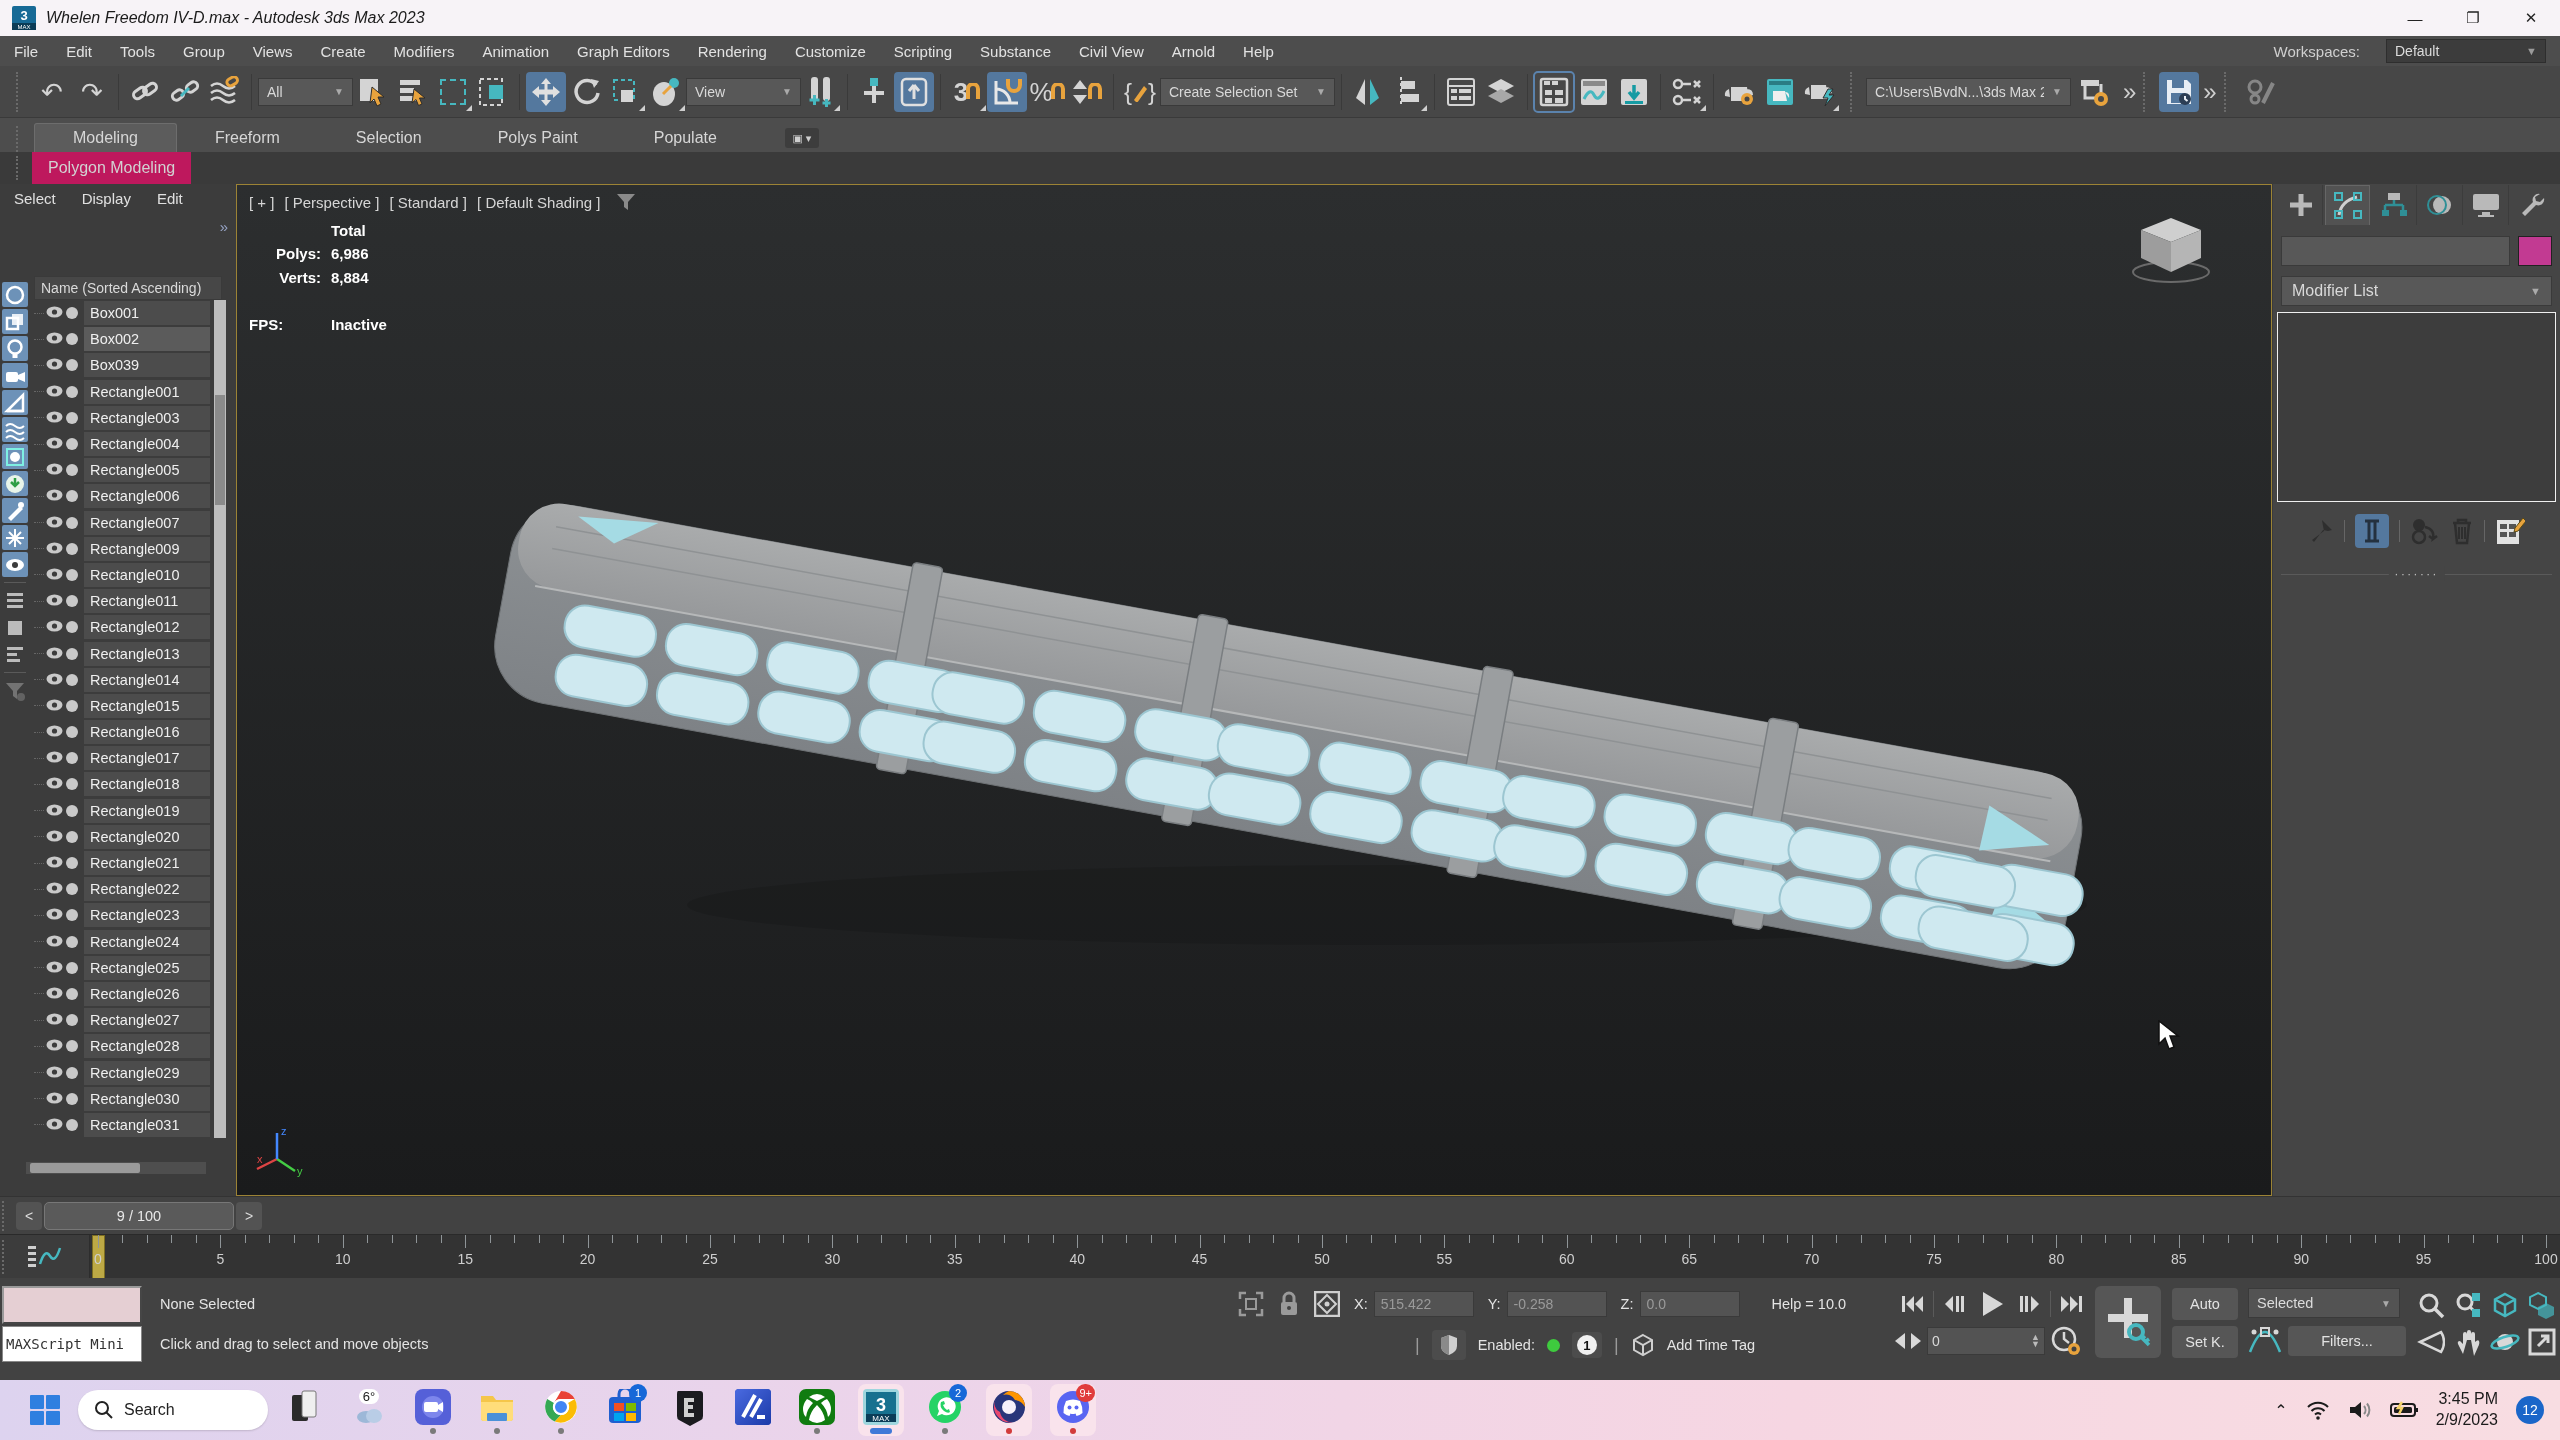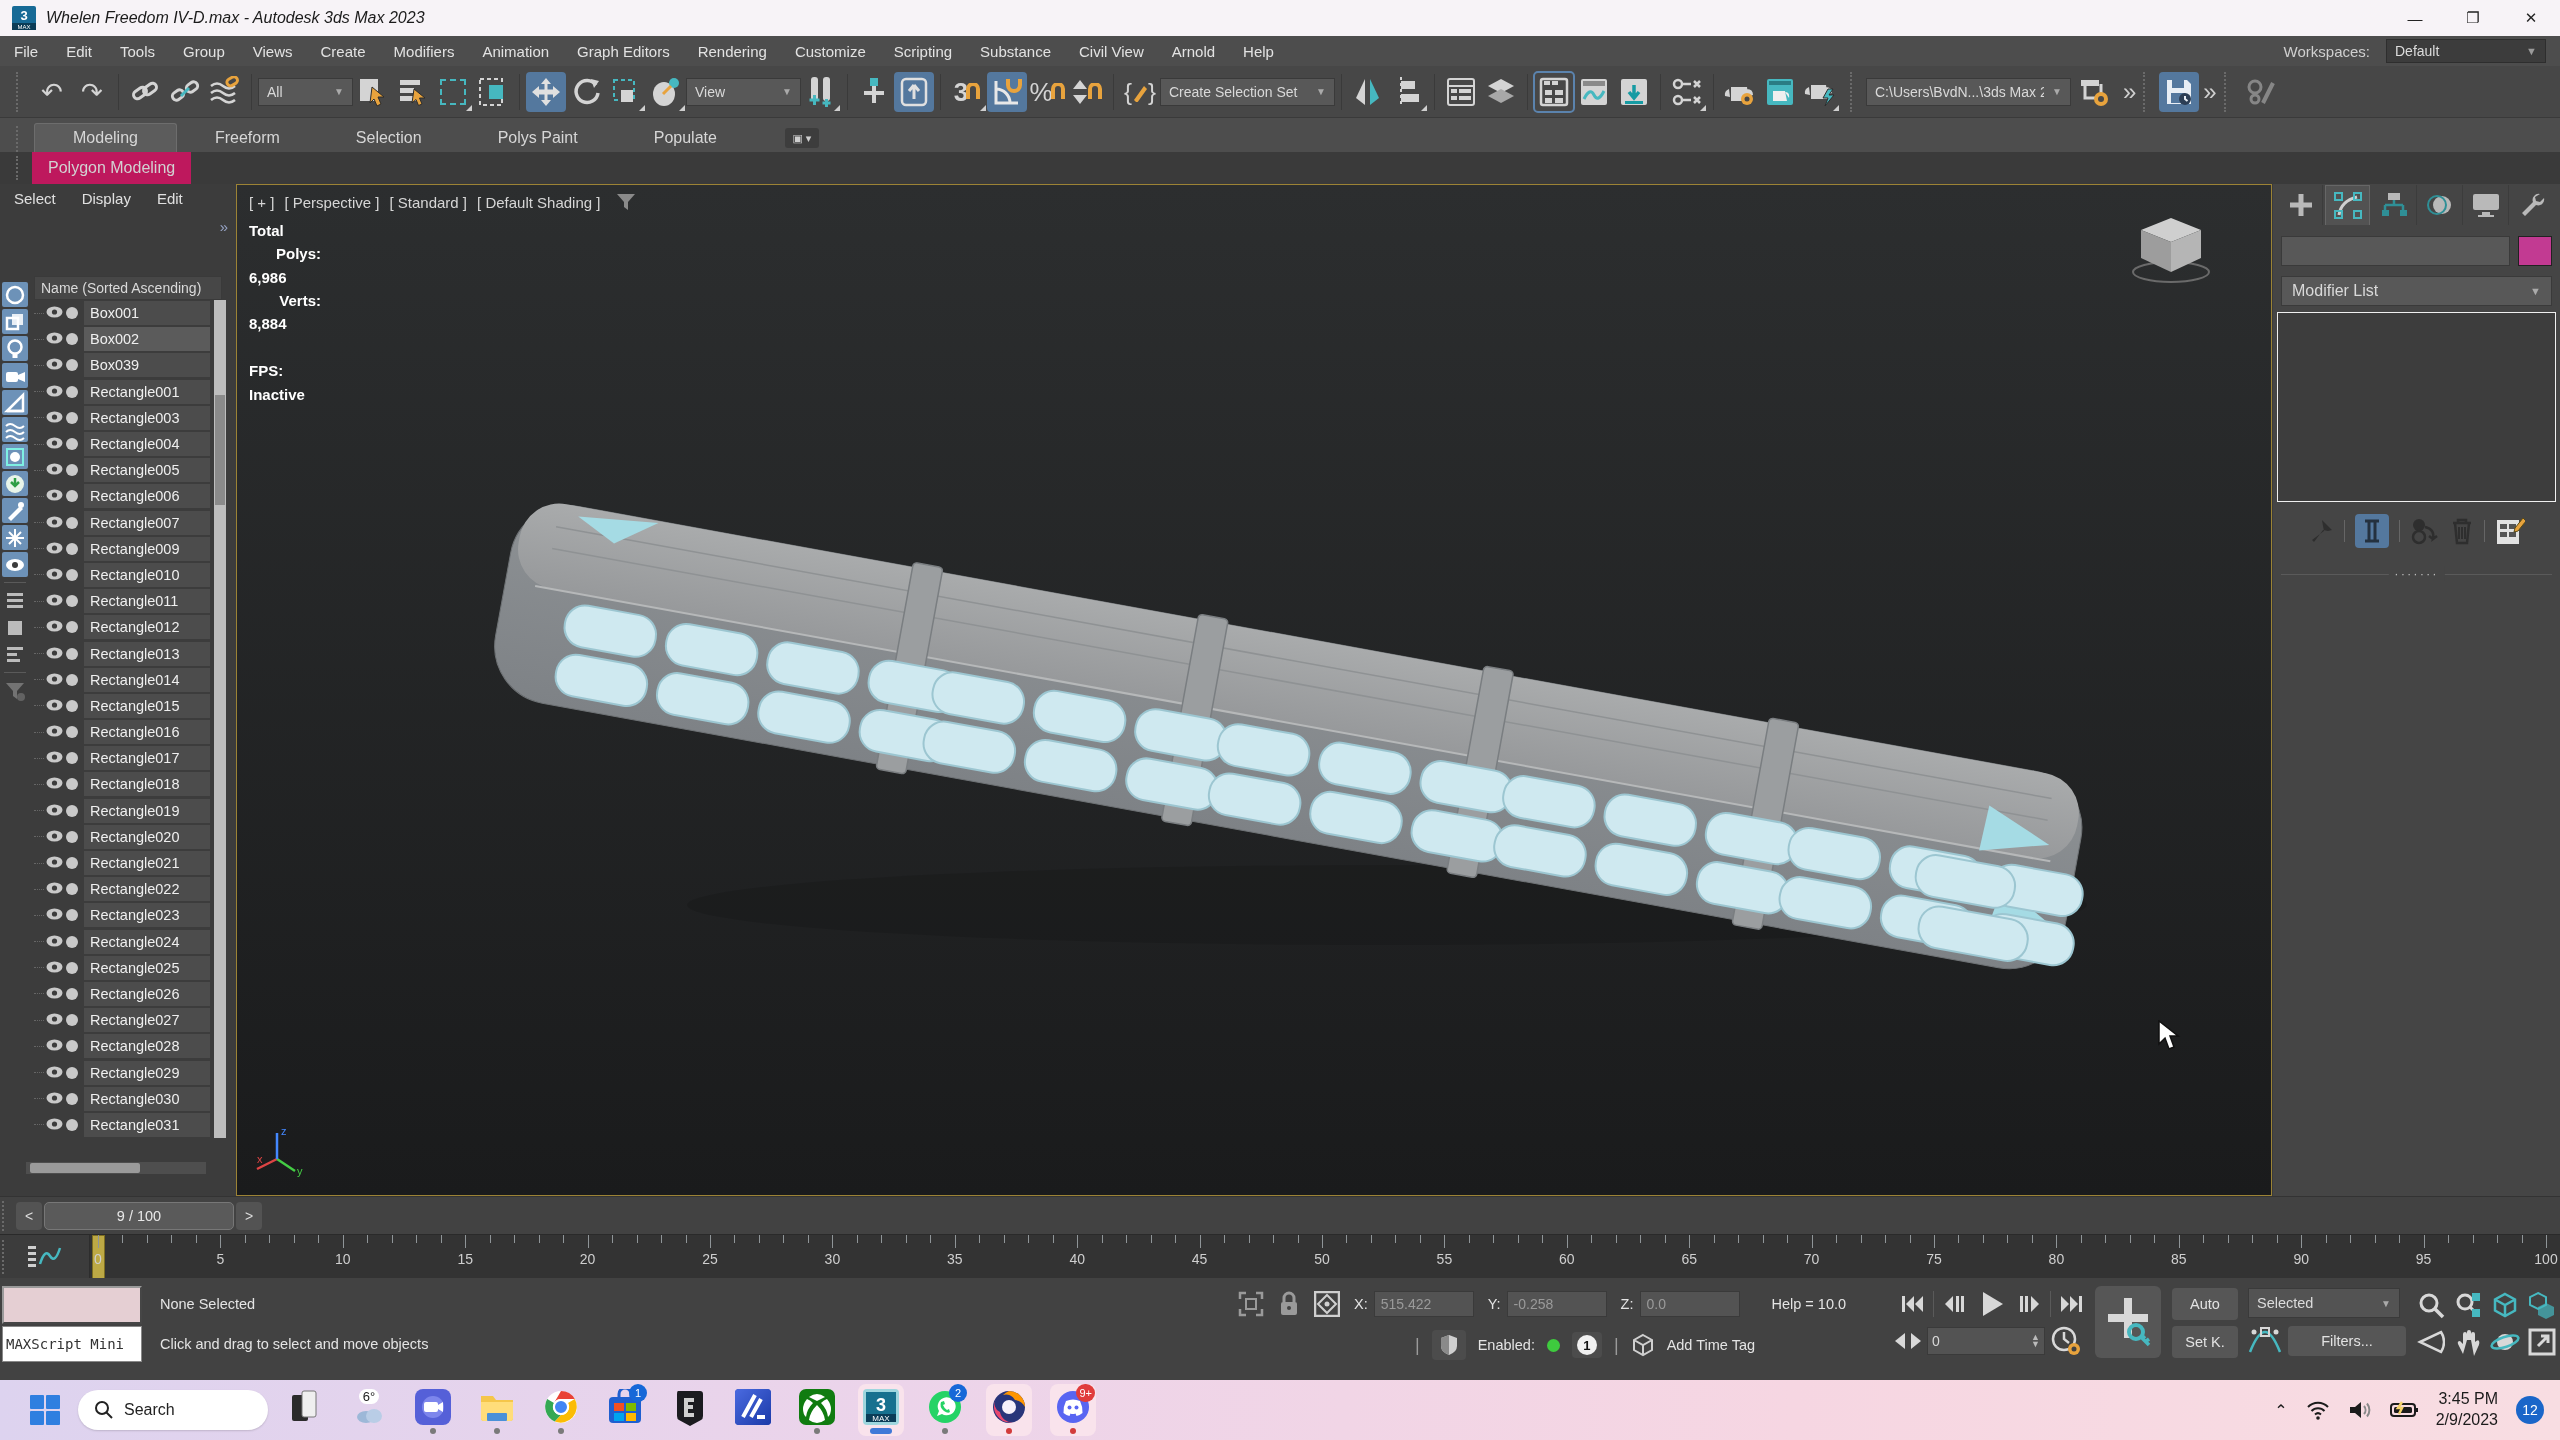--- a/index.html
+++ b/index.html
@@ -9,21 +9,21 @@
   
   .titlebar{position:absolute;left:0;top:0;width:2560px;height:36px;background:#f7f3f7;display:flex;align-items:center;color:#1b1b1b;}
   .titlebar .appico{width:24px;height:24px;margin:0 10px 0 12px;}
   .titlebar .ttl{font-size:16px;font-style:italic;}
   .wincontrols{margin-left:auto;display:flex;height:100%;}
   .winbtn{width:58px;height:100%;display:flex;align-items:center;justify-content:center;font-size:15px;color:#222;}
 
   
   .menubar{position:absolute;left:0;top:36px;width:2560px;height:30px;background:#4d4d4d;display:flex;align-items:center;color:#e2e2e2;font-size:15px;}
   .menubar .mitem{padding:0 14px;height:100%;display:flex;align-items:center;}
-  .wslabel{margin-left:auto;color:#cfcfcf;padding-right:16px;}
+  .wslabel{margin-left:auto;color:#cfcfcf;padding-right:26px;}
   .wsdrop{width:160px;height:24px;background:#3c3c3c;border:1px solid #2e2e2e;color:#dcdcdc;display:flex;align-items:center;padding:0 8px;margin-right:14px;font-size:14px;}
   .wsdrop .caret{margin-left:auto;color:#9a9a9a;font-size:11px;}
 
   
   .toolbar{position:absolute;left:0;top:66px;width:2560px;height:52px;background:#474747;display:flex;align-items:center;padding-left:16px;border-bottom:1px solid #3a3a3a;}
   .grip{width:8px;height:40px;border-left:2px dotted #6a6a6a;margin-right:8px;}
   .tbi{width:40px;height:40px;display:flex;align-items:center;justify-content:center;position:relative;color:#d4d4d4;flex:0 0 auto;}
   .tbi.active{background:#54789e;border-radius:4px;}
   .tbi .fly{position:absolute;right:1px;bottom:1px;width:0;height:0;border-left:6px solid transparent;border-bottom:6px solid #cfcfcf;}
   .tbsep{width:1px;height:36px;background:#3a3a3a;margin:0 6px;}
@@ -62,21 +62,21 @@
   .exp-vscroll{position:absolute;right:10px;top:116px;width:12px;height:838px;background:#bdbdbd;}
   .exp-vthumb{position:absolute;left:1px;top:95px;width:10px;height:110px;background:#8a8a8a;}
   .exp-hscroll{position:absolute;left:26px;bottom:22px;width:180px;height:12px;background:#4e4e4e;}
   .exp-hthumb{position:absolute;left:4px;top:1px;width:110px;height:10px;background:#9a9a9a;border-radius:2px;}
 
   
   .viewport{flex:1;position:relative;background:linear-gradient(#2c2e2f,#1a1b1c);border:1px solid #9c8335;overflow:hidden;}
   .vp-label{position:absolute;left:12px;top:8px;color:#d6d6d6;font-size:15px;display:flex;gap:10px;align-items:center;}
   .vp-funnel{margin-left:6px;}
   .vp-stats{position:absolute;left:12px;top:34px;color:#fff;font-size:15px;font-weight:bold;line-height:1.55;}
-  .vp-stats .srow{display:flex;flex-direction:column;}
+  .vp-stats .srow{display:flex;}
   .vp-stats .slab{width:72px;text-align:right;margin-right:10px;}
   .viewcube{position:absolute;right:55px;top:25px;}
   .axis-tripod{position:absolute;left:18px;bottom:18px;}
   .cursor{position:absolute;left:1920px;top:835px;}
 
   
   .cmdpanel{width:288px;height:100%;background:#454545;position:relative;flex:0 0 auto;border-left:1px solid #3a3a3a;}
   .cp-tabs{display:flex;height:42px;align-items:center;padding:0 6px;gap:2px;}
   .cp-tab{flex:1;height:40px;display:flex;align-items:center;justify-content:center;border-right:1px solid #3c3c3c;}
   .cp-tab.active{background:#525252;border:1px solid #666;border-bottom:none;}

